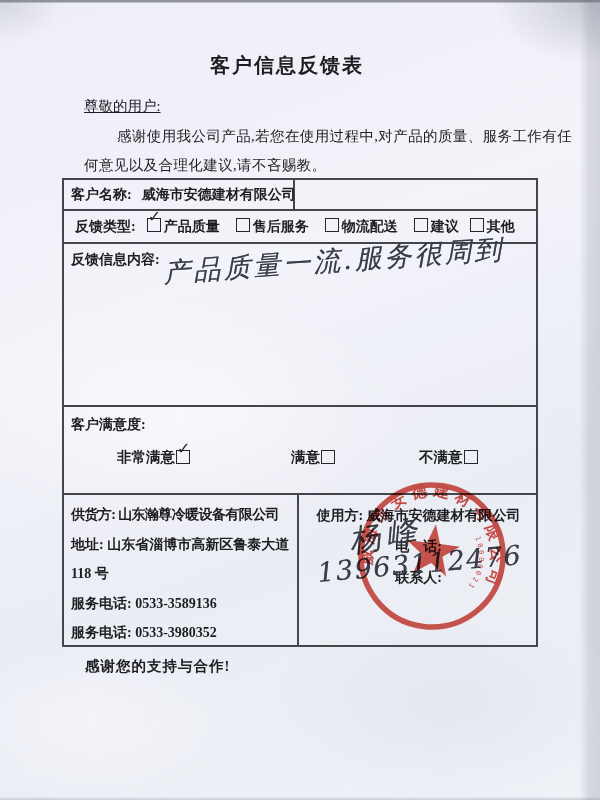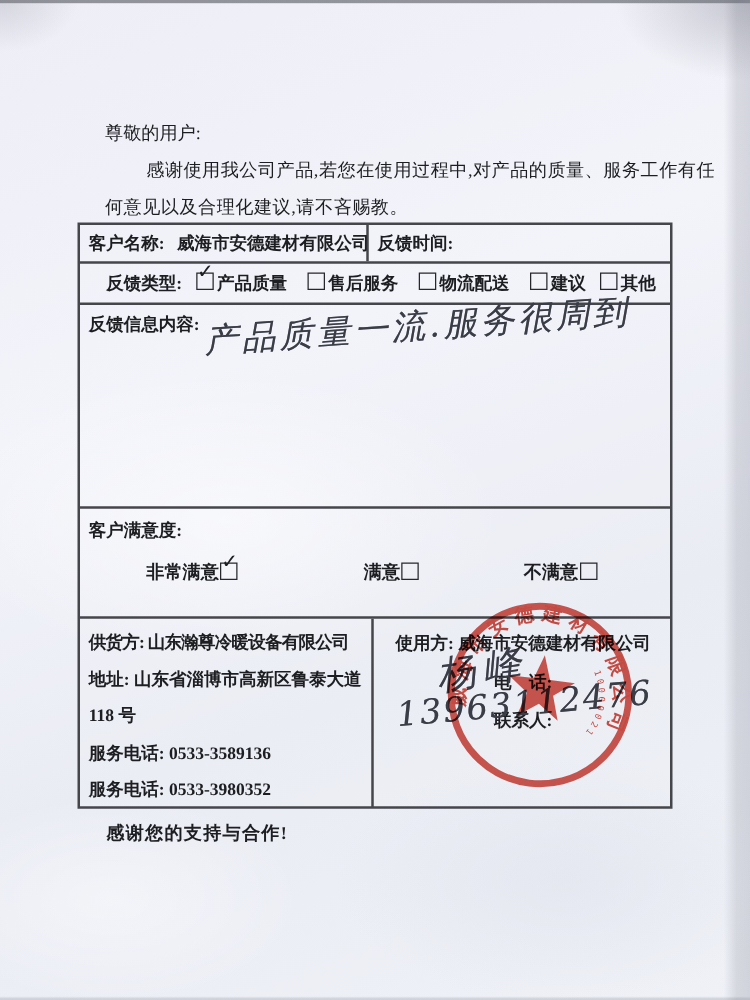--- a/index.html
+++ b/index.html
@@ -14,30 +14,30 @@
       radial-gradient(300px 160px at 30% 52%, rgba(255,255,255,.55), rgba(255,255,255,0) 75%),
       radial-gradient(260px 140px at 75% 88%, rgba(222,224,236,.5), rgba(222,224,236,0) 70%),
       radial-gradient(220px 120px at 15% 90%, rgba(255,255,255,.4), rgba(255,255,255,0) 70%),
       linear-gradient(90deg, rgba(0,0,0,0) 96.5%, rgba(100,102,115,.18) 98.2%, rgba(140,142,158,.30) 100%),
       linear-gradient(180deg, rgba(70,72,80,.55) 0 2px, rgba(70,72,80,0) 3px),
       linear-gradient(0deg, rgba(140,142,155,.30) 0 1px, rgba(140,142,155,0) 3px),
       linear-gradient(160deg,#edeef6 0%,#f3f4fa 35%,#eaecf4 65%,#eff1f7 100%);
   }
   .abs{position:absolute;}
   .title{left:0; right:26px; top:52px; text-align:center; font-size:20px; font-weight:700; letter-spacing:2px;}
-  .salutation{left:84px; top:97px; font-size:14.5px;}
+  .salutation{left:84px; top:97px; font-size:14.5px;text-decoration:underline;}
   .intro1{left:117px; top:127px; font-size:14.5px; letter-spacing:.4px; white-space:nowrap;}
   .intro2{left:84px; top:156px; font-size:14.5px; letter-spacing:.4px; white-space:nowrap;}
   .footer{left:85px; top:657px; font-size:14.5px; font-weight:700; letter-spacing:1px;}
 
   .tbl{left:62px; top:178px; width:476px; height:469px; border:2px solid #45464c; box-sizing:border-box; background:rgba(255,255,255,.06);}
   .row{position:relative; box-sizing:border-box; border-bottom:2px solid #45464c; font-size:14px; font-weight:600;}
   .row:last-child{border-bottom:none;}
   .r1{height:31px; display:flex;}
-  .r2{height:33px; display:flex; align-items:center; padding-left:21px;}
+  .r2{height:33px; display:flex; align-items:center; padding-left:11px;}
   .r3{height:163px;}
   .r4{height:88px;}
   .r5{height:151px;}
   .cellA{width:231px; box-sizing:border-box; border-right:2px solid #45464c; display:flex; align-items:center; padding-left:7px; white-space:nowrap;}
   .cellB{flex:1; display:flex; align-items:center; padding-left:7px;}
   .vline{position:absolute; left:233px; top:0; bottom:0; width:0; border-left:2px solid #45464c;}
   .lbl{margin-right:10px; white-space:nowrap;}
   .opt{white-space:nowrap; margin-right:15px; font-size:14px;}
   .opt:last-child{margin-right:0;}
   .cb{display:inline-block; width:12px; height:12px; border:1.7px solid #26272c; position:relative; vertical-align:-1.5px; margin:0 3px 0 1px; background:transparent;}
@@ -60,34 +60,31 @@
   .hand-sign{left:349px; top:515px; font-size:31px; transform:rotate(-9deg); letter-spacing:6px;}
   .hand-phone{left:317px; top:548px; font-size:27px; transform:rotate(-5deg); letter-spacing:1.5px;}
 
   .stamp{left:353px; top:477px; width:158px; height:158px; transform:rotate(7deg); opacity:.86; mix-blend-mode:multiply; pointer-events:none;}
 </style>
 </head>
 <body>
 
 <div class="page">
 
+  <div class="abs title">客户信息反馈表</div>
   <div class="abs salutation">尊敬的用户:</div>
   <div class="abs intro1">感谢使用我公司产品,若您在使用过程中,对产品的质量、服务工作有任</div>
   <div class="abs intro2">何意见以及合理化建议,请不吝赐教。</div>
 
   <div class="abs tbl">
 
     <div class="row r1">
       <div class="cellA">
         <span class="lbl">客户名称:</span>
         <span>威海市安德建材有限公司</span>
-      </div>
-      <div class="cellB">
-        <span class="lbl">反馈时间:</span>
-        <span></span>
       </div>
     </div>
 
     <div class="row r2">
       <span class="lbl">反馈类型:</span>
       <span class="opt">
         <span class="cb"><span class="tk">✓</span></span><span>产品质量</span>
       </span>
       <span class="opt">
         <span class="cb"></span><span>售后服务</span>

